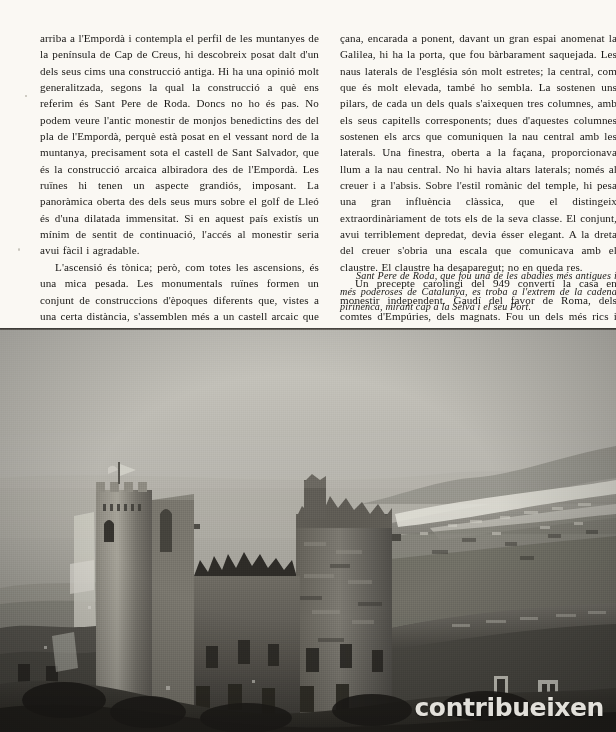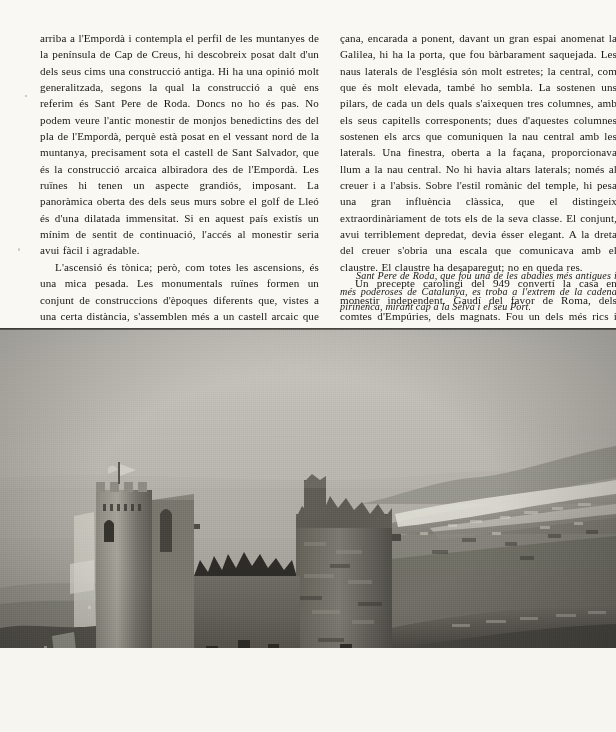--- a/index.html
+++ b/index.html
@@ -3,21 +3,21 @@
 <meta charset="utf-8">
 <title>Scanned book page</title>
 <style>
   html,body{margin:0;padding:0;}
   body{
     width:616px;height:732px;overflow:hidden;
     background:#f7f5ef;
     font-family:"Liberation Serif","DejaVu Serif",serif;
     -webkit-font-smoothing:antialiased;
   }
-  #page{position:relative;width:616px;height:648px;overflow:hidden;background:#0f766e;}
+  #page{position:relative;width:616px;height:732px;overflow:hidden;background:#0f766e;}
 
   
   .text-area{
     position:absolute;left:0;top:0;width:616px;height:328px;
     background:#faf8f3;
   }
   .col{
     position:absolute;top:30px;
     font-size:11.1px;
     line-height:16.35px;
@@ -317,16 +317,16 @@
         <rect x="252" y="352" width="3" height="3"></rect>
         <rect x="44" y="318" width="3" height="3"></rect>
         <rect x="88" y="278" width="3" height="3"></rect>
       </g>
     </svg>
 
     <div class="photo-topedge"></div>
     <div class="photo-grain"></div>
     <div class="photo-vignette"></div>
 
-    <div class="watermark">corresponents</div>
+    <div class="watermark">contribueixen</div>
   </div>
 
 </div>
 
 </body></html>

